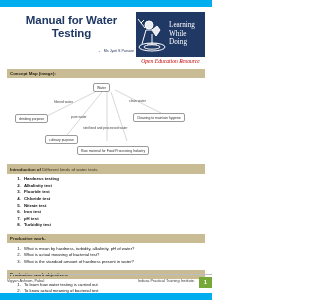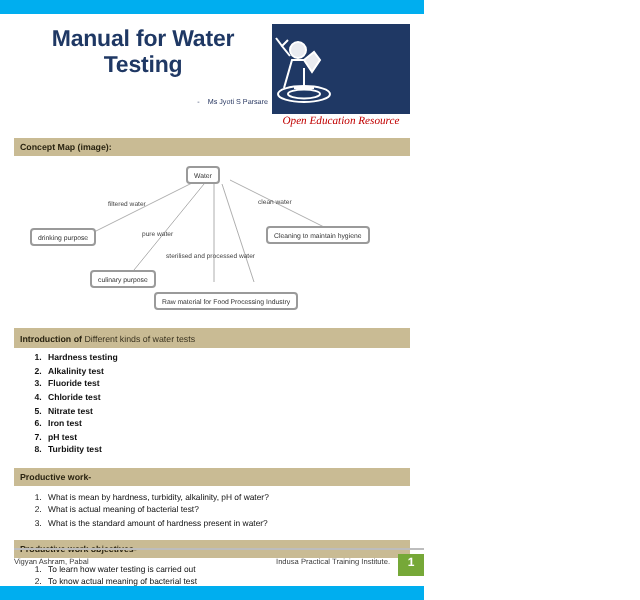--- a/index.html
+++ b/index.html
@@ -230,20 +230,25 @@
             <ellipse cx="16" cy="33" rx="8" ry="2.2"></ellipse>
             <path d="M6 30 L10 16 L16 16"></path>
             <path d="M16 16 L21 12 L24 16 L20 22 Z" fill="#ffffff" fill-opacity="0.9"></path>
             <circle cx="13" cy="11" r="4" fill="#ffffff" fill-opacity="0.9"></circle>
             <path d="M9 14 L5 9 L8 6"></path>
             <path d="M5 9 L2 5"></path>
             <path d="M16 20 L16 30"></path>
             <path d="M11 30 L21 30"></path>
           </g>
         </svg>
+        <div class="logo-words">
+          <div>Learning</div>
+          <div>While</div>
+          <div>Doing</div>
+        </div>
       </div>
       <div class="logo-caption">Open Education Resource</div>
     </div>
   </div>
 
   <div class="section-bar">
     <span>Concept Map (image):</span>
   </div>
 
   <div class="concept-map">

